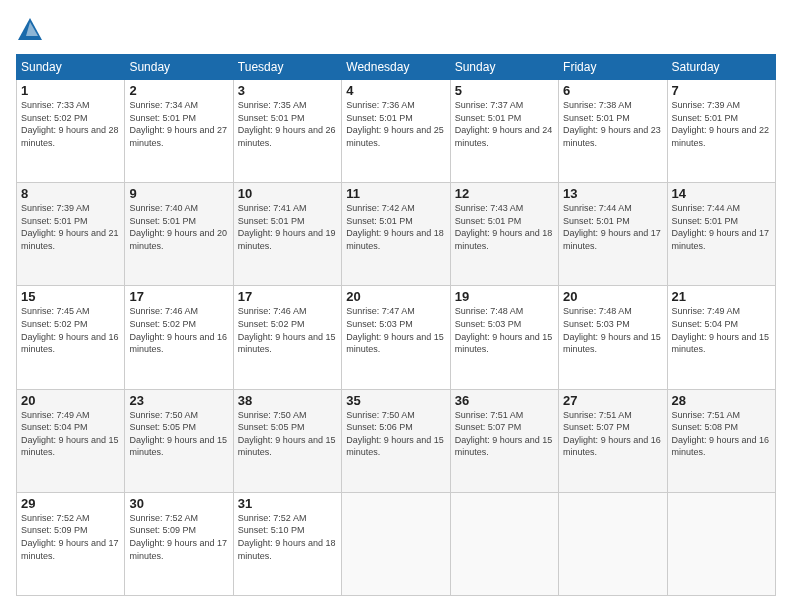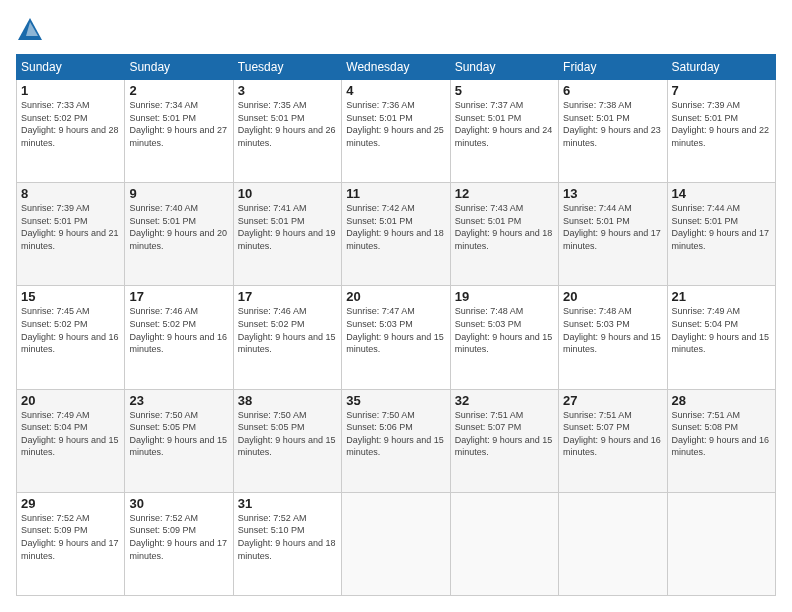--- a/index.html
+++ b/index.html
@@ -232,21 +232,21 @@
           </td>
           <td>
             <span class="day-num">38</span>
             <div class="day-info">Sunrise: 7:50 AM<br>Sunset: 5:05 PM<br>Daylight: 9 hours and 15 minutes.</div>
           </td>
           <td>
             <span class="day-num">35</span>
             <div class="day-info">Sunrise: 7:50 AM<br>Sunset: 5:06 PM<br>Daylight: 9 hours and 15 minutes.</div>
           </td>
           <td>
-            <span class="day-num">32</span>
+            <span class="day-num">36</span>
             <div class="day-info">Sunrise: 7:51 AM<br>Sunset: 5:07 PM<br>Daylight: 9 hours and 15 minutes.</div>
           </td>
           <td>
             <span class="day-num">27</span>
             <div class="day-info">Sunrise: 7:51 AM<br>Sunset: 5:07 PM<br>Daylight: 9 hours and 16 minutes.</div>
           </td>
           <td>
             <span class="day-num">28</span>
             <div class="day-info">Sunrise: 7:51 AM<br>Sunset: 5:08 PM<br>Daylight: 9 hours and 16 minutes.</div>
           </td>

